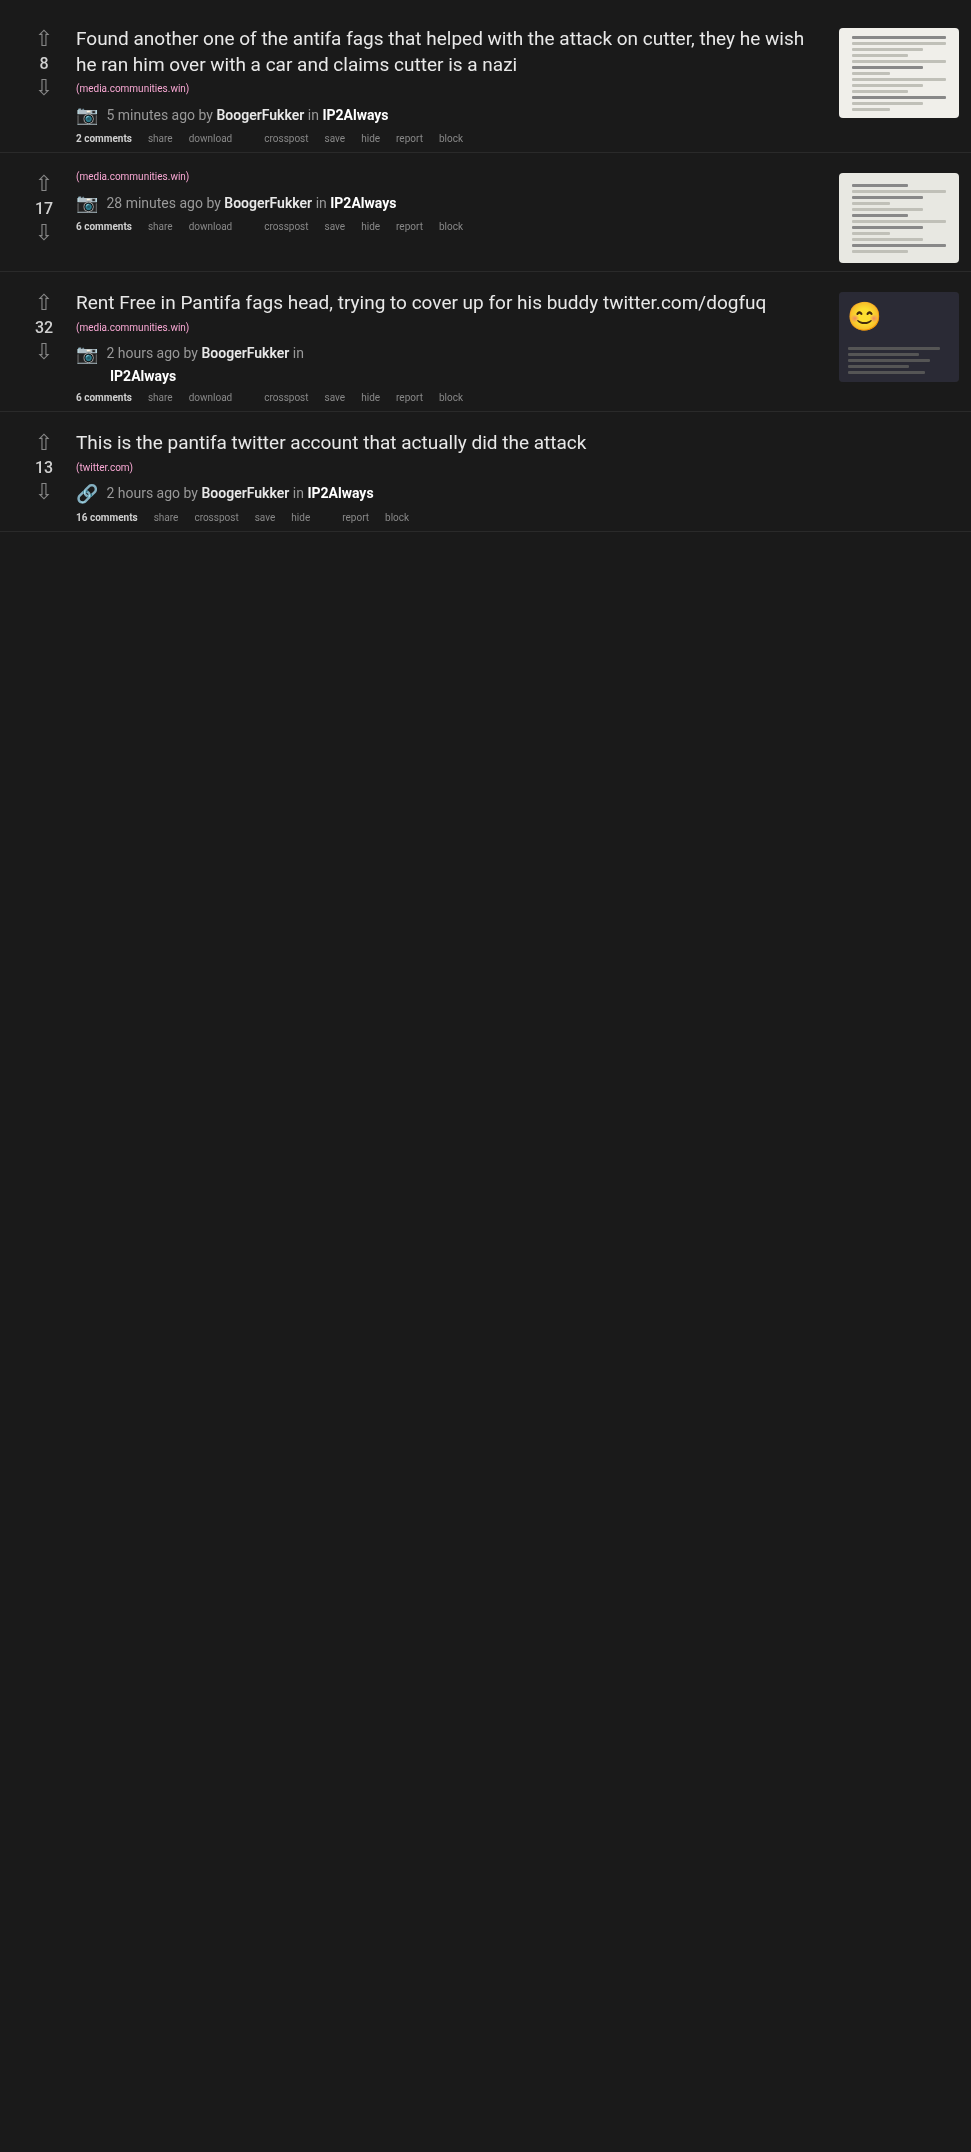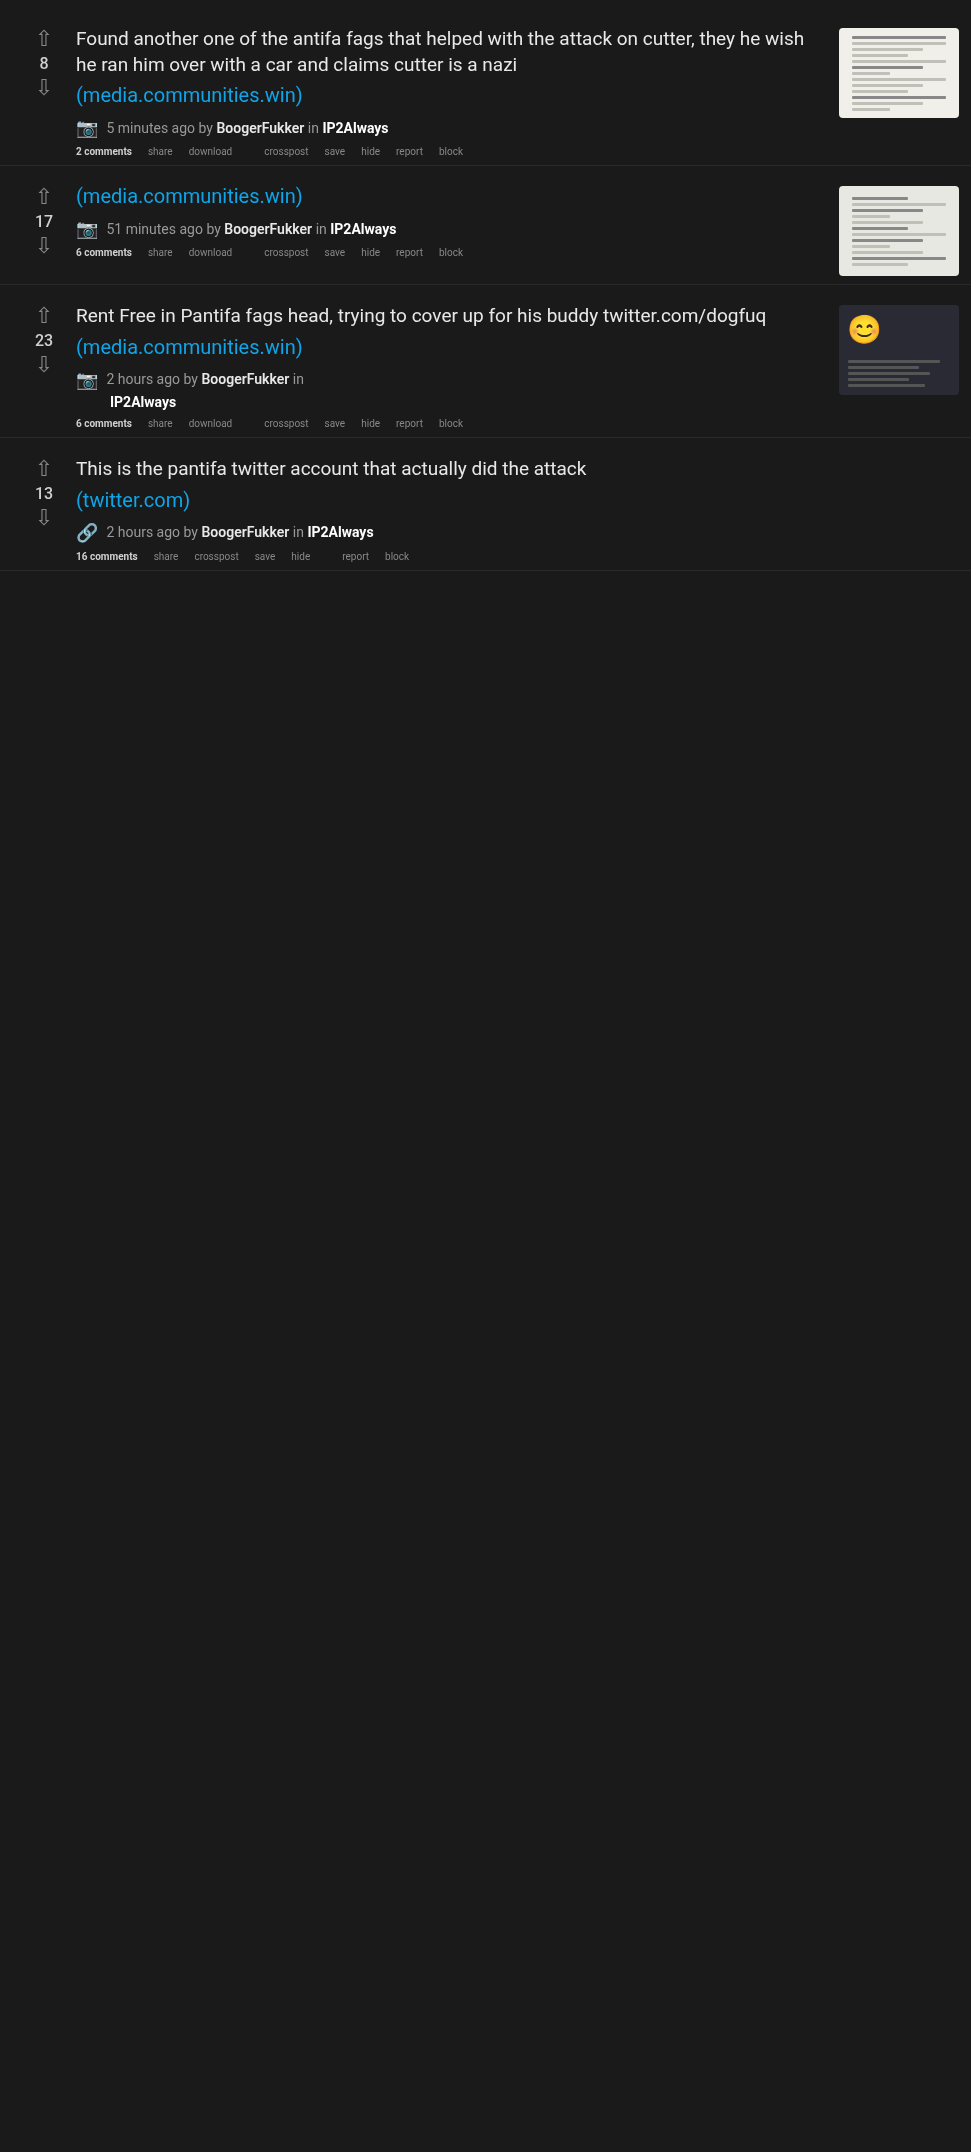--- a/index.html
+++ b/index.html
@@ -46,22 +46,22 @@
       padding-right: 10px;
     }
     .post-title {
       font-size: 19px;
       color: #e8e8e8;
       line-height: 1.35;
       font-weight: 400;
       margin-bottom: 6px;
     }
     .post-domain {
-      font-size: 20px;
-      color: #0ea5e9;
+      font-size: 10px;
+      color: #f9a8d4;
       margin-bottom: 10px;
     }
     .post-meta {
       display: flex;
       align-items: center;
       gap: 8px;
       margin-bottom: 8px;
     }
     .camera-icon {
       font-size: 18px;
@@ -224,21 +224,21 @@
     <div class="vote-column">
       <span class="vote-arrow">⇧</span>
       <span class="vote-count">17</span>
       <span class="vote-arrow">⇩</span>
     </div>
     <div class="post-content">
       <div class="post-domain">(media.communities.win)</div>
       <div class="post-meta">
         <span class="camera-icon">📷</span>
         <span class="meta-text">
-          <span>51 minutes ago by</span>
+          <span>28 minutes ago by</span>
           <span> </span><span class="author">BoogerFukker</span>
           <span> </span><span>in</span>
           <span> </span><span class="community">IP2Always</span>
         </span>
       </div>
       <div class="post-actions">
         <span class="comments">6 comments</span>
         <span>share</span>
         <span>download</span>
         <br style="width:100%">
@@ -265,21 +265,21 @@
           <div class="thumb-line dark"></div>
           <div class="thumb-line short"></div>
         </div>
       </div>
     </div>
   </div>
 
   <div class="post-item">
     <div class="vote-column">
       <span class="vote-arrow">⇧</span>
-      <span class="vote-count">23</span>
+      <span class="vote-count">32</span>
       <span class="vote-arrow">⇩</span>
     </div>
     <div class="post-content">
       <div class="post-title">Rent Free in Pantifa fags head, trying to cover up for his buddy twitter.com/dogfuq</div>
       <div class="post-domain">(media.communities.win)</div>
       <div class="post-meta">
         <span class="camera-icon">📷</span>
         <span class="meta-text">
           <span>2 hours ago by</span>
           <span> </span><span class="author">BoogerFukker</span>

